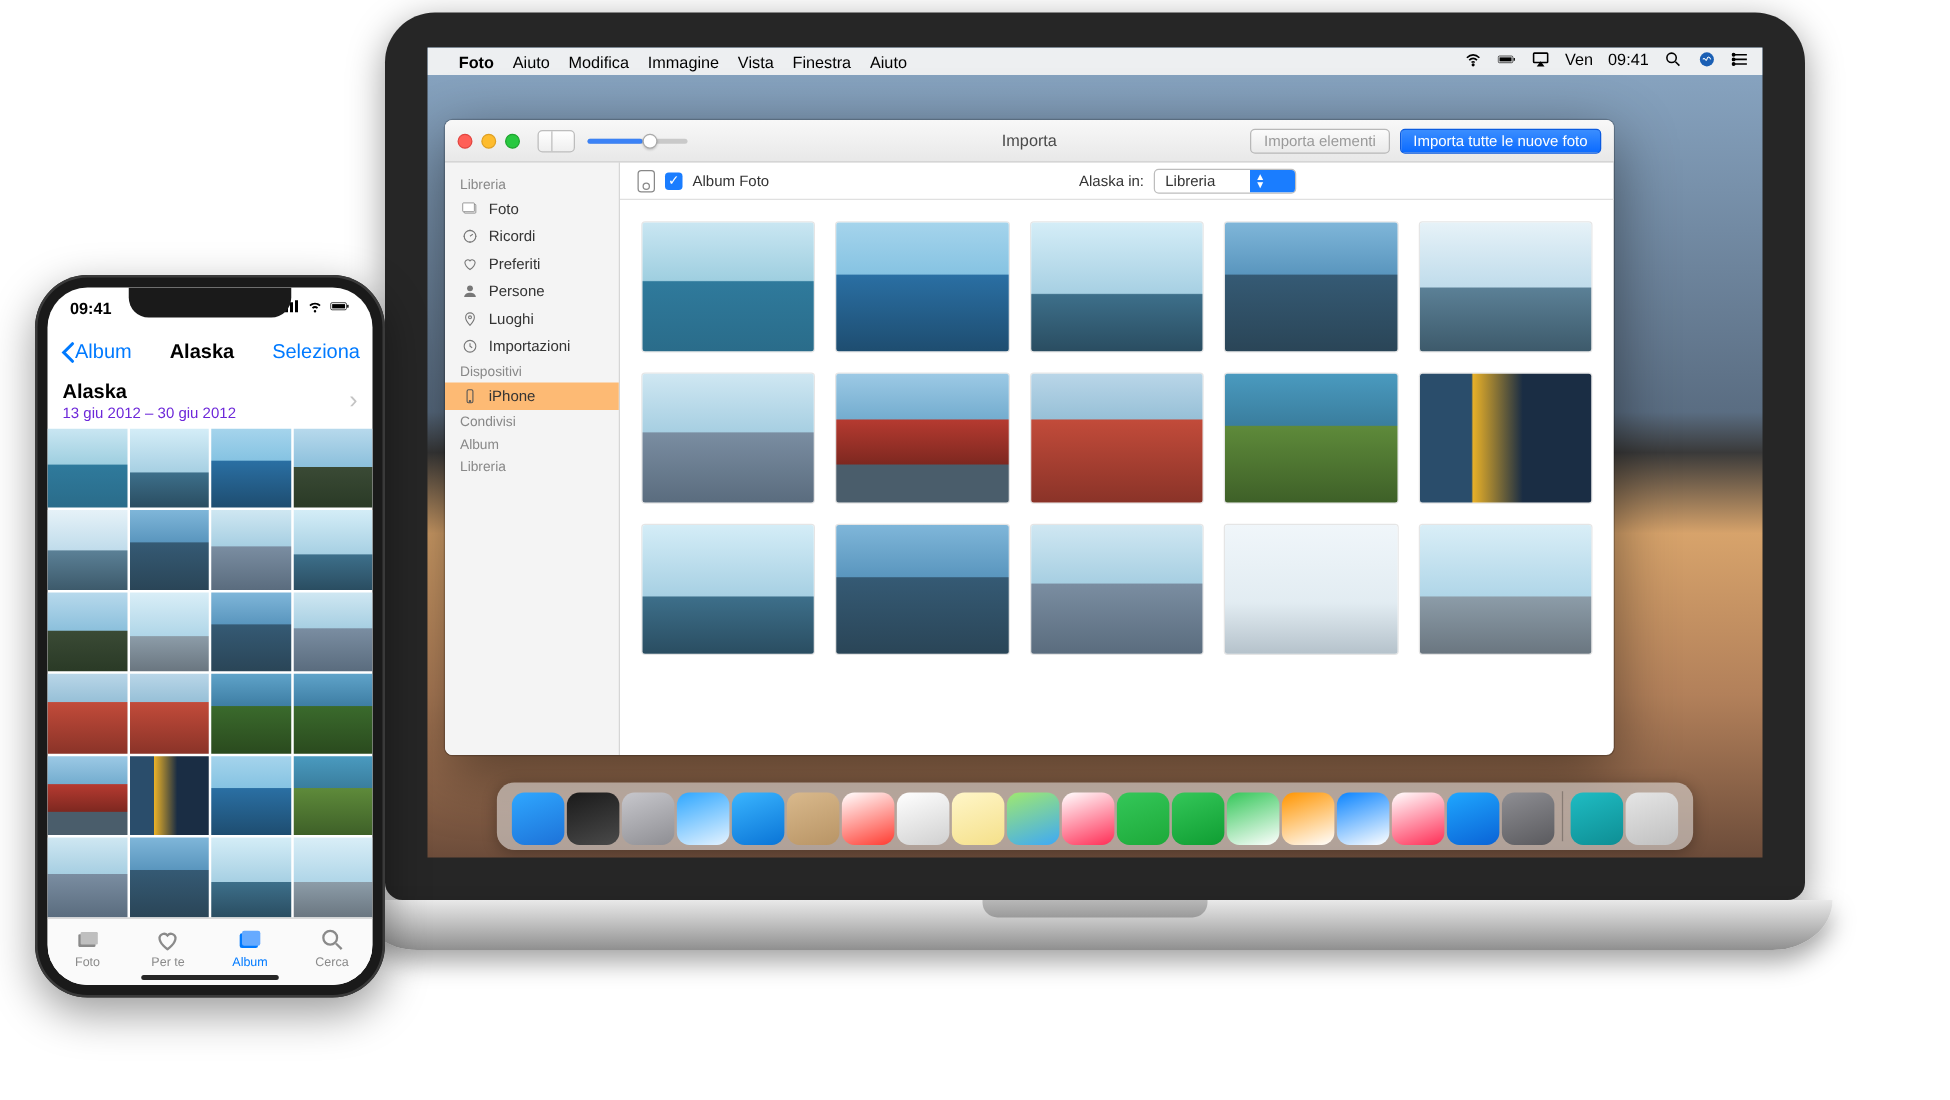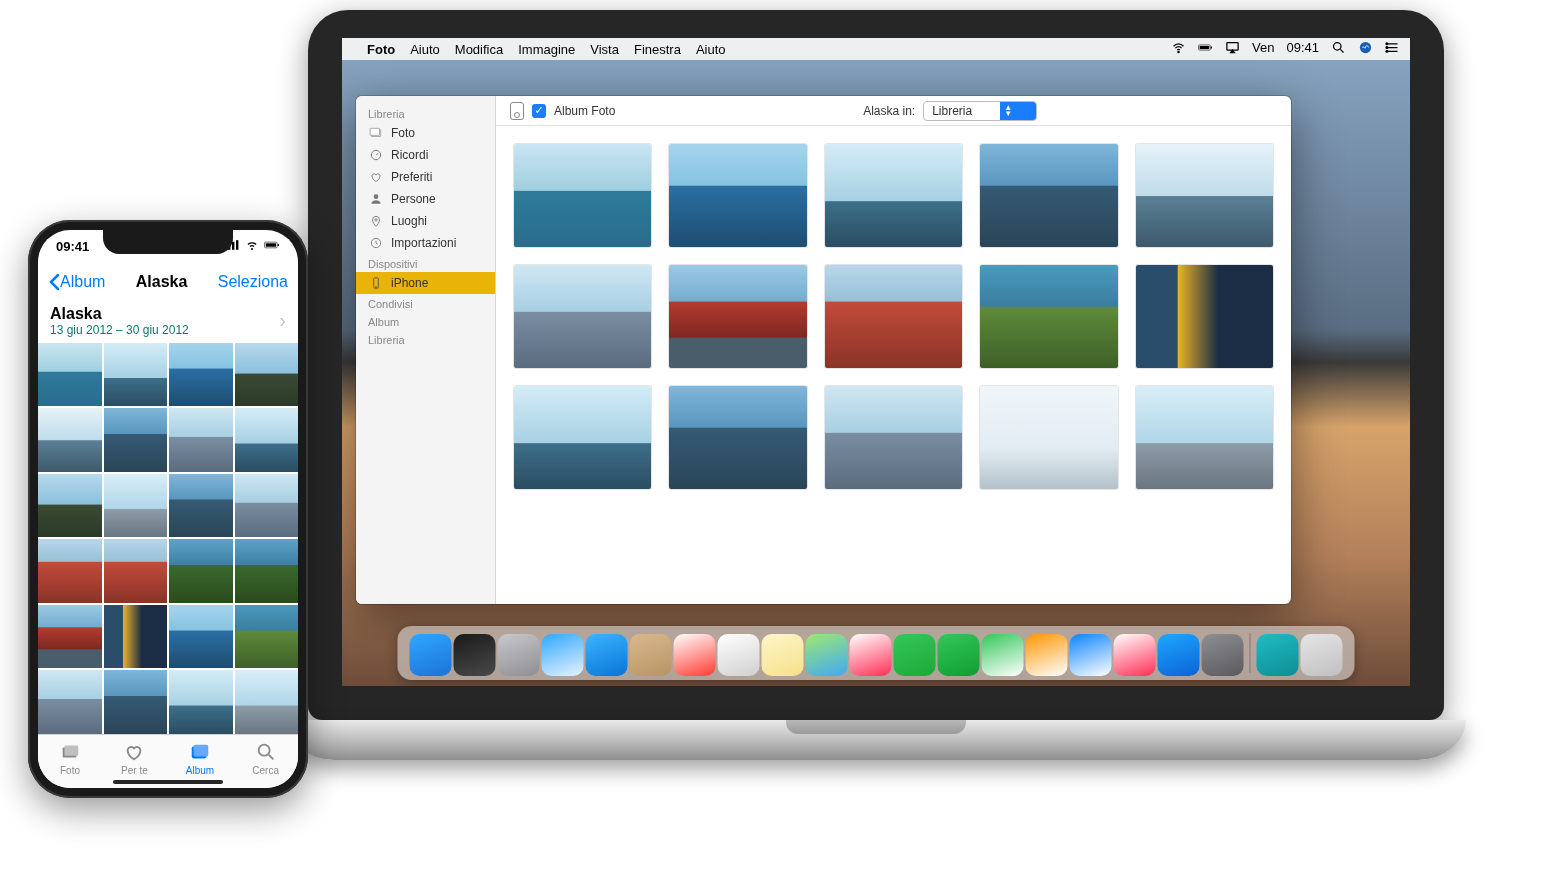--- a/index.html
+++ b/index.html
@@ -113,21 +113,21 @@
 
   .sidebar {
     width: 140px; background:#f4f4f4; border-right:1px solid #d6d6d6;
     padding: 8px 0; font-size:12px; color:#333;
   }
   .sidebar-header { color:#888; font-size:11px; padding: 4px 12px 2px; }
   .sidebar-item {
     display:flex; align-items:center; gap:7px;
     padding: 3px 12px; cursor:default;
   }
-  .sidebar-item.sel { background:#eab308; }
+  .sidebar-item.sel { background:#fdba74; }
   .sidebar-item .ic { width:16px; height:16px; display:flex; align-items:center; justify-content:center; color:#6b6b6b;}
   .sidebar-item .ic svg{width:14px;height:14px;}
 
   .main {
     flex:1; display:flex; flex-direction:column; min-width:0;
   }
   .import-bar {
     height: 30px; border-bottom:1px solid #e0e0e0;
     display:flex; align-items:center; gap:8px;
     padding: 0 14px; font-size:12px; color:#333;
@@ -197,21 +197,21 @@
     height:40px; display:flex; align-items:center; justify-content:space-between;
     padding:0 10px; font-size:16px;
   }
   .ph-nav .back{color:#007aff;display:flex;align-items:center;font-size:16px;}
   .ph-nav .title{font-weight:600;color:#000;}
   .ph-nav .action{color:#007aff;}
   .ph-section {
     padding: 4px 12px 6px; display:flex; align-items:center; justify-content:space-between;
   }
   .ph-section .t{font-weight:700;font-size:16px;}
-  .ph-section .s{font-size:12px;color:#0f766e;}
+  .ph-section .s{font-size:12px;color:#6d28d9;}
   .ph-section .chev{color:#c4c4c4;font-size:20px;}
   .ph-grid {
     flex:1; display:grid; grid-template-columns:repeat(4,1fr); gap:2px; padding:0;
     align-content:start;
   }
   .ph-grid .p{width:100%;aspect-ratio:1/1;}
   .ph-tabbar{
     height:58px; border-top:1px solid #d0d0d0;
     display:flex; justify-content:space-around; align-items:center;
     background:#fafafa; padding-bottom:6px;
@@ -283,20 +283,37 @@
           <span><svg viewBox="0 0 24 24" fill="none" stroke="#000" stroke-width="2">
                 <path d="M4 6h16M4 12h16M4 18h16"></path>
                 <circle cx="3" cy="6" r="1.5" fill="#000"></circle>
                 <circle cx="3" cy="12" r="1.5" fill="#000"></circle>
                 <circle cx="3" cy="18" r="1.5" fill="#000"></circle>
               </svg></span>
         </div>
       </div>
 
       <div class="photos-window">
+        <div class="titlebar">
+          <div class="traffic">
+            <span class="tl-close"></span>
+            <span class="tl-min"></span>
+            <span class="tl-max"></span>
+          </div>
+          <div class="sidebar-toggle"></div>
+          <div class="zoom-slider">
+              <div class="fill"></div>
+              <div class="knob"></div>
+            </div>
+          <div class="titlebar-title">Importa</div>
+          <div class="titlebar-buttons">
+            <div class="btn-grey">Importa elementi</div>
+            <div class="btn-blue">Importa tutte le nuove foto</div>
+          </div>
+        </div>
 
         <div class="window-body">
 
           <div class="sidebar">
             <div class="sidebar-header">Libreria</div>
             <div class="sidebar-item">
                 <span class="ic">
                   <svg viewBox="0 0 24 24">
                     <rect x="4" y="6" width="16" height="12" rx="1" fill="none" stroke="#777"></rect>
                     <rect x="2" y="4" width="16" height="12" rx="1" fill="#fff" stroke="#777"></rect>

